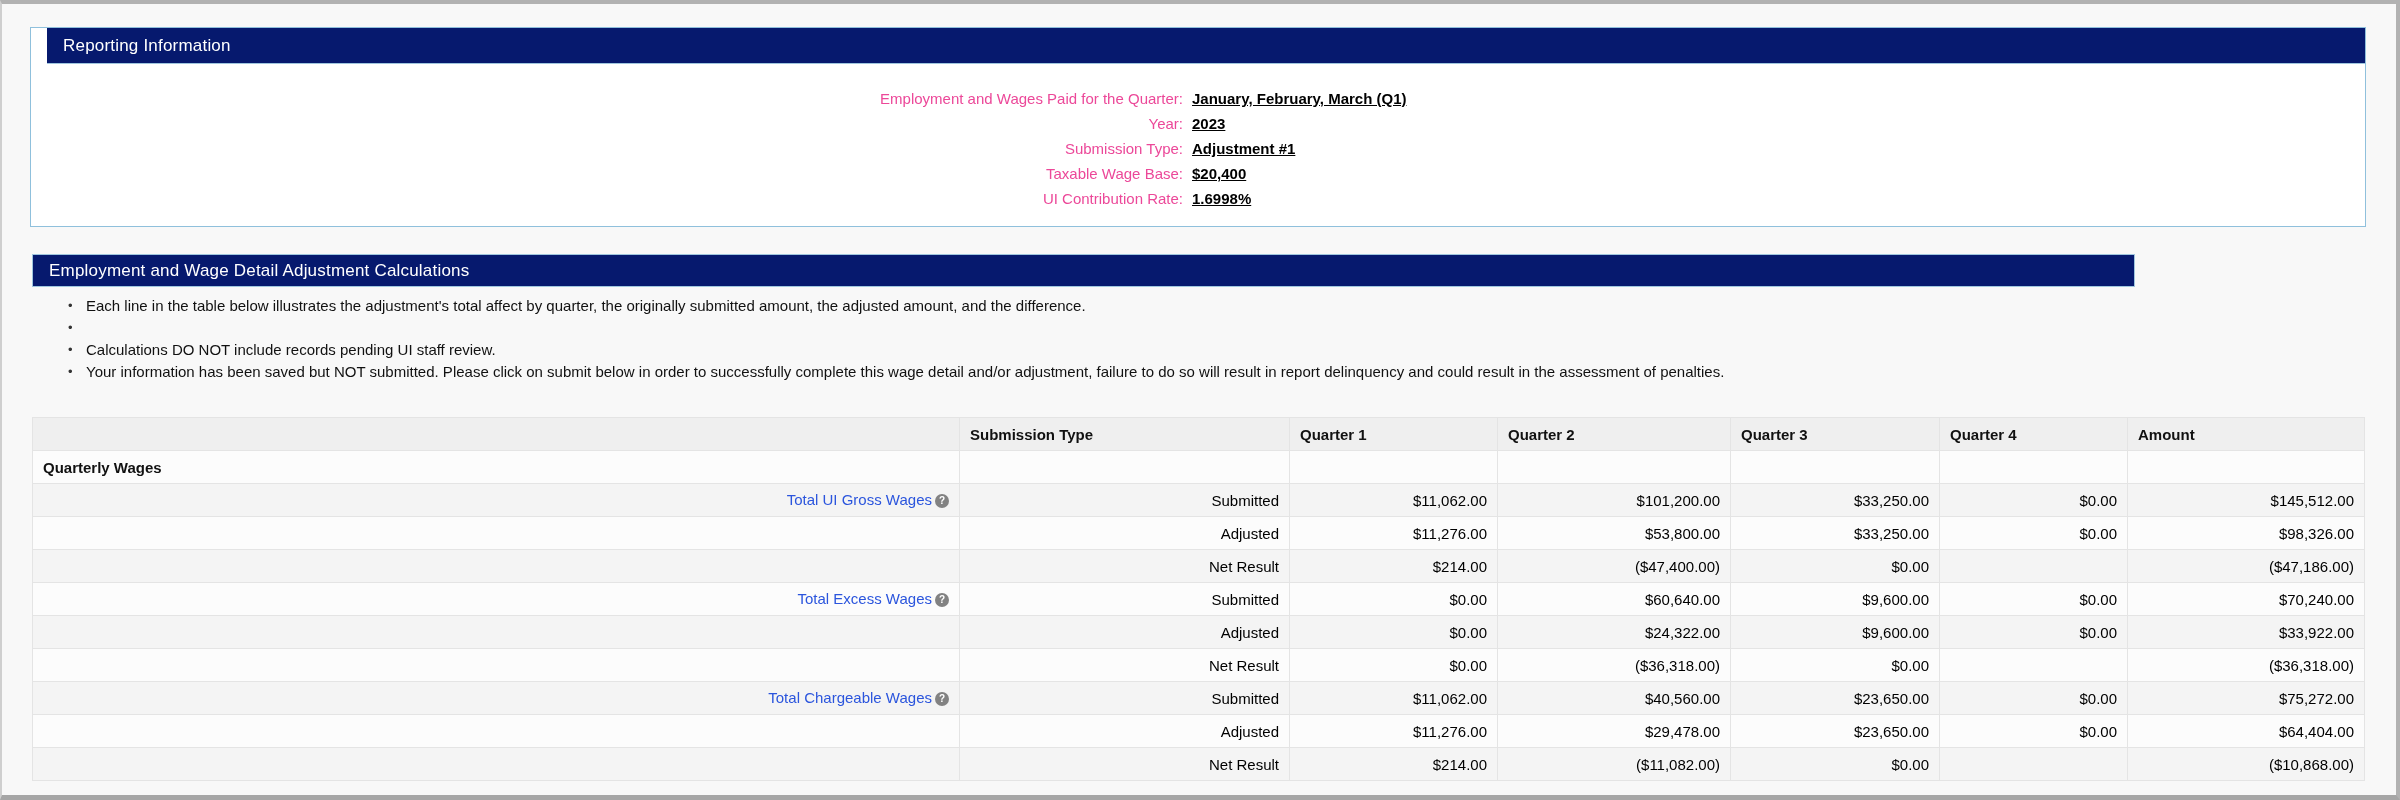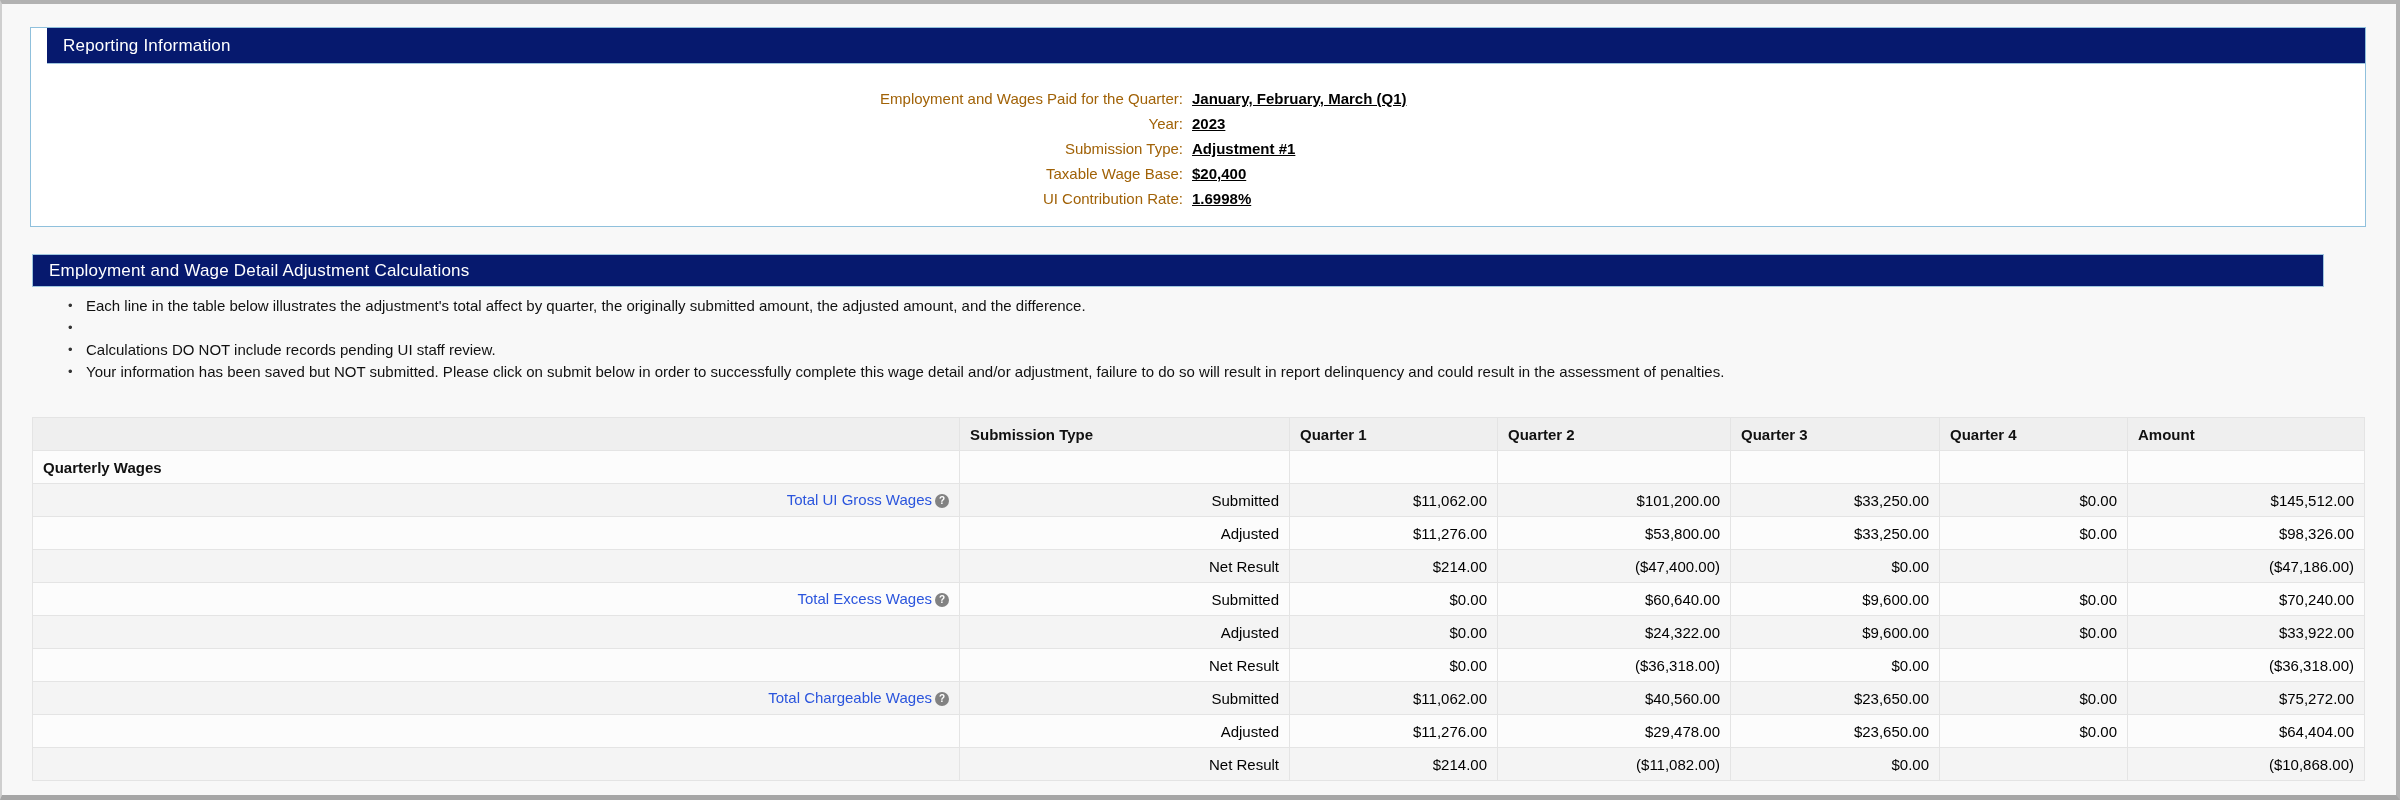--- a/index.html
+++ b/index.html
@@ -28,24 +28,24 @@
   
   .report-box {
     margin: 23px 0 0 28px;
     width: 2336px;
     background: #ffffff;
     border: 1px solid #8fc0dc;
   }
   .report-box .section-bar { height: 36px; border: none; border-bottom: 1px solid #9fc6de; margin-left: 16px; }
   .fields { padding: 22px 0 15px 0; }
   .field-row { display: flex; line-height: 25px; font-size: 15px; }
-  .field-label { flex: 0 0 1152px; text-align: right; color: #a16207; }
+  .field-label { flex: 0 0 1152px; text-align: right; color: #ec4899; }
   .field-value { margin-left: 9px; font-weight: 700; color: #000; text-decoration: underline; }
   
-  .calc-bar { margin: 27px 0 0 30px; width: 2292px; height: 33px; }
+  .calc-bar { margin: 27px 0 0 30px; width: 2103px; height: 33px; }
   .notes { margin: 8px 0 0 66px; }
   .note-row { display: flex; font-size: 15px; line-height: 22px; color: #111; }
   .note-bullet { width: 18px; color: #333; font-size: 13px; }
   
   table.adj {
     margin: 34px 0 0 30px;
     width: 2332px;
     border-collapse: collapse;
     table-layout: fixed;
     font-size: 15px;

